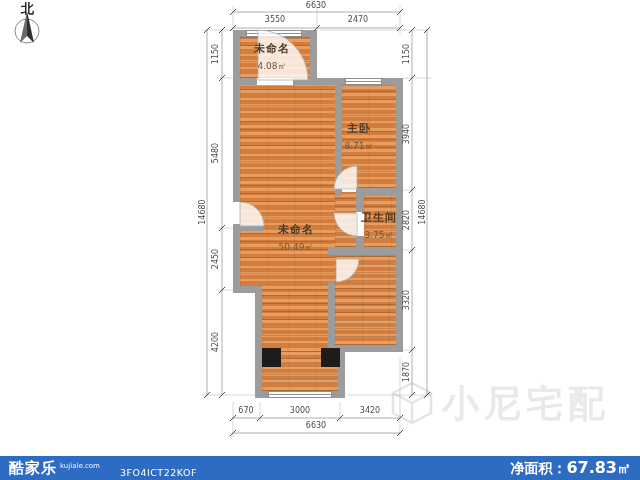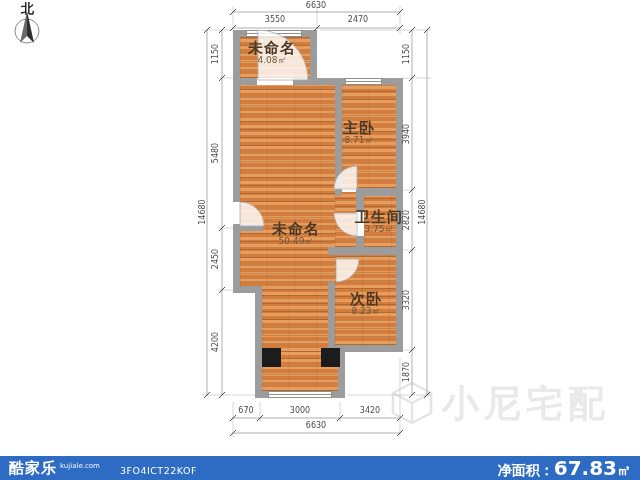--- a/index.html
+++ b/index.html
@@ -13,41 +13,41 @@
       repeating-linear-gradient(0deg, rgba(0,0,0,0.16) 0px, rgba(0,0,0,0.16) 1px, transparent 1px, transparent 8px),
       repeating-linear-gradient(0deg, rgba(255,201,140,0.30) 1px, rgba(255,201,140,0.30) 4px, rgba(186,94,34,0.30) 4px, rgba(186,94,34,0.30) 8px),
       repeating-linear-gradient(90deg, rgba(0,0,0,0.09) 0px, rgba(0,0,0,0.09) 1px, transparent 1px, transparent 27px);}
   .window{position:absolute;z-index:3;background:#fff;border:1px solid #8e8e8e;box-sizing:border-box;
     background-image:linear-gradient(#8e8e8e,#8e8e8e);background-size:100% 1px;
     background-position:0 center;background-repeat:no-repeat;}
   .column{position:absolute;z-index:5;background:#1c1c1c;}
   .plan-svg{position:absolute;left:0;top:0;z-index:4;pointer-events:none;}
 
   .room-label{position:absolute;z-index:6;width:70px;text-align:center;color:#4a3826;}
-  .room-label .rname{font-size:15px;font-weight:bold;letter-spacing:1px;line-height:13px;}
-  .room-label .rarea{font-size:9px;line-height:11px;color:#6d5639;}
+  .room-label .rname{font-size:11px;font-weight:bold;letter-spacing:1px;line-height:13px;}
+  .room-label .rarea{font-size:9px;line-height:11px;color:#6d5639;margin-top:6px;}
 
   .dim{position:absolute;z-index:6;font-size:8px;color:#4a4a4a;width:44px;text-align:center;line-height:10px;}
   .dim.v{transform:rotate(-90deg);}
 
   .compass-label{position:absolute;left:21px;top:0;font-size:13px;font-weight:bold;color:#222;z-index:6;}
   .compass-svg{position:absolute;left:8px;top:8px;z-index:5;}
 
   .watermark{position:absolute;left:390px;top:380px;z-index:2;display:flex;align-items:center;gap:8px;}
   .wm-text{font-size:37px;font-weight:bold;color:#e9e9e9;letter-spacing:5px;line-height:1;white-space:nowrap;}
 
   .footer{position:absolute;left:0;right:0;bottom:0;height:24px;background:#2e6bc2;z-index:10;
     display:flex;align-items:center;justify-content:space-between;padding:0 9px;color:#fff;}
-  .brand-wrap{display:flex;align-items:center;}
+  .brand-wrap{display:flex;align-items:flex-end;}
   .brand{font-size:15px;font-weight:bold;letter-spacing:1px;}
   .brand-site{font-size:7px;margin-left:3px;align-self:flex-start;margin-top:3px;opacity:.95;}
   .plan-code{font-size:9.5px;margin-left:20px;letter-spacing:.5px;margin-top:4px;}
   .net-area{display:flex;align-items:baseline;font-weight:bold;}
   .net-label{font-size:14px;}
-  .net-value{font-size:20px;}
+  .net-value{font-size:16px;}
   .net-unit{font-size:14px;}
 </style>
 </head>
 <body>
 
 <div class="stage">
 
   <div class="compass-label">北</div>
   <svg class="compass-svg" width="38" height="40" viewBox="0 0 38 40">
     <circle cx="19" cy="23" r="12" fill="none" stroke="#8a8a8a" stroke-width="1"></circle>
@@ -136,24 +136,20 @@
     <div class="rarea">8.71㎡</div>
   </div>
   <div class="room-label" style="left:261px;top:223px">
     <div class="rname">未命名</div>
     <div class="rarea">50.49㎡</div>
   </div>
   <div class="room-label" style="left:344px;top:211px">
     <div class="rname">卫生间</div>
     <div class="rarea">3.75㎡</div>
   </div>
-  <div class="room-label" style="left:331px;top:293px">
-    <div class="rname">次卧</div>
-    <div class="rarea">8.23㎡</div>
-  </div>
 
   <div class="dim" style="left:294px;top:1px">6630</div>
   <div class="dim" style="left:253px;top:15px">3550</div>
   <div class="dim" style="left:336px;top:15px">2470</div>
 
   <div class="dim" style="left:224px;top:406px">670</div>
   <div class="dim" style="left:278px;top:406px">3000</div>
   <div class="dim" style="left:348px;top:406px">3420</div>
   <div class="dim" style="left:294px;top:421px">6630</div>
 

